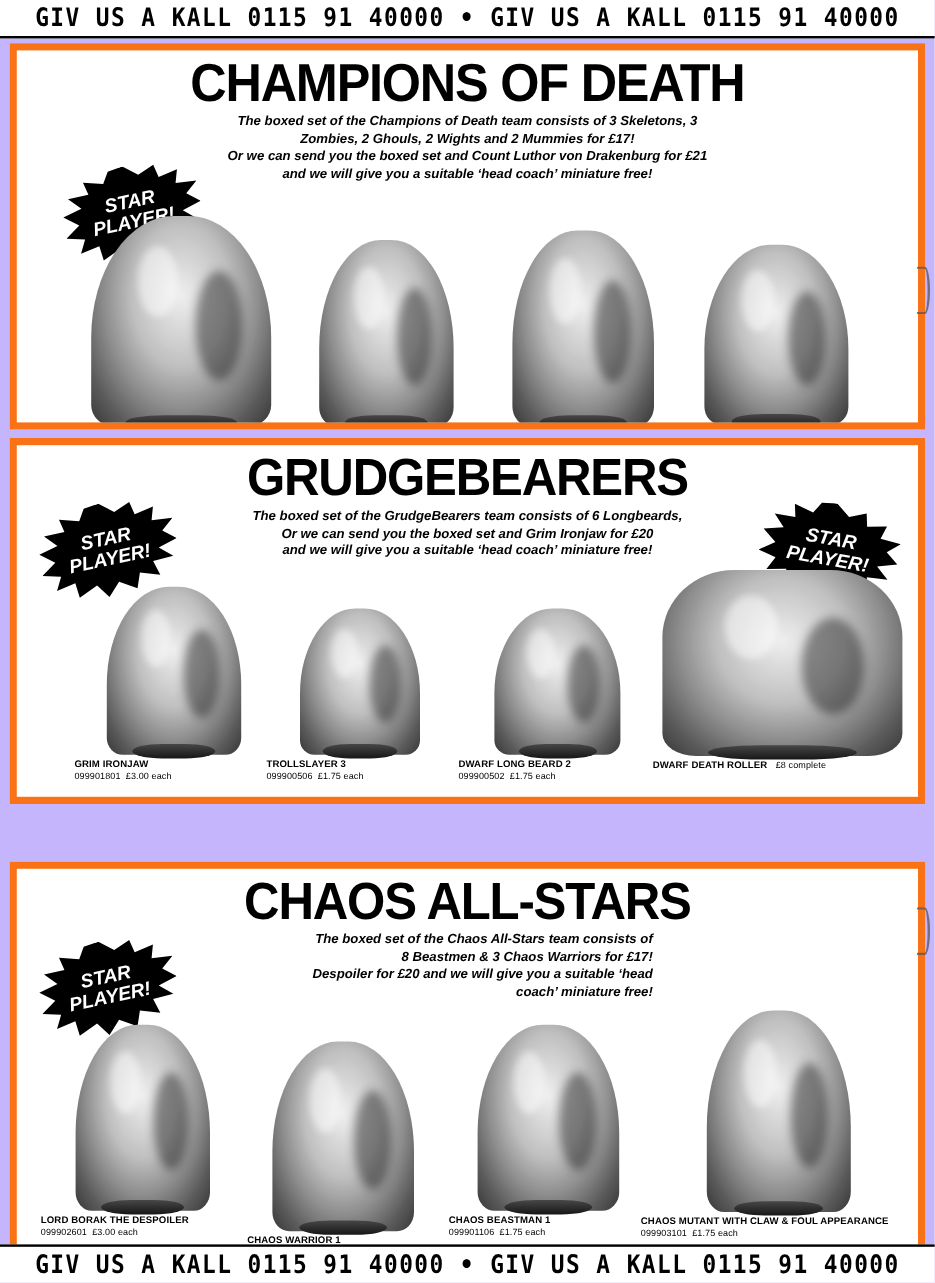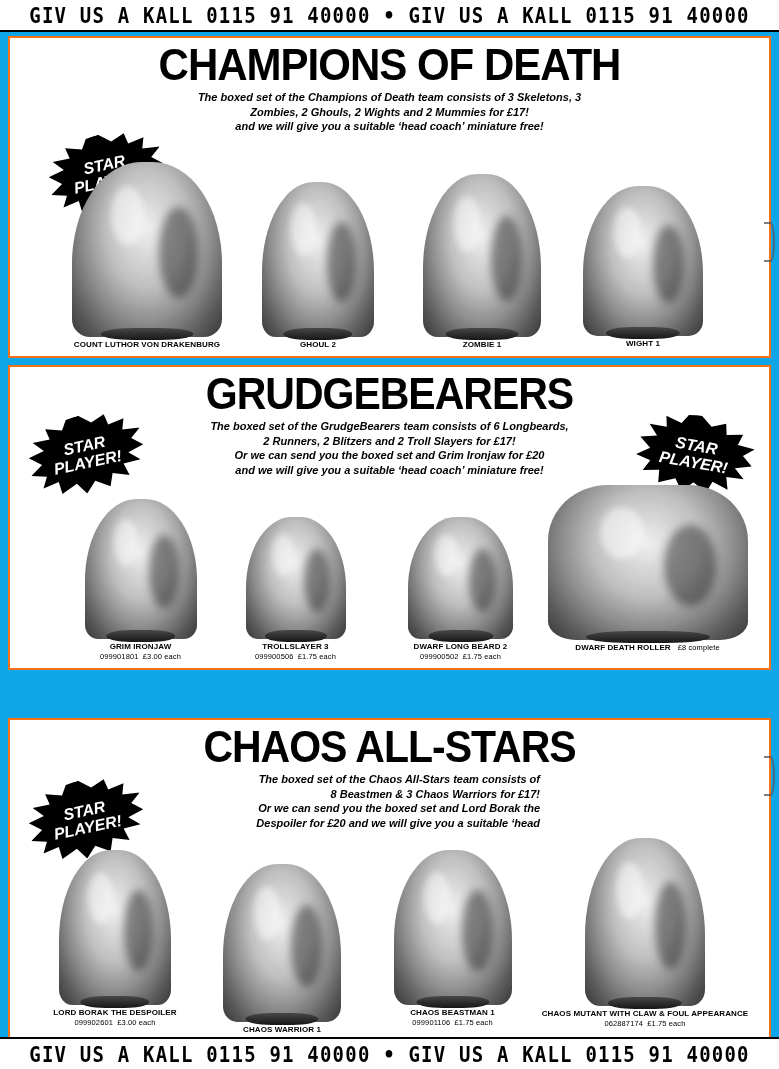--- a/index.html
+++ b/index.html
@@ -14,21 +14,21 @@
     color: #000;
     overflow: hidden;
     position: relative;
   }
 
   
   .page {
     position: relative;
     width: 779px;
     height: 1069px;
-    background: #0ea5e9;
+    background: #c4b5fd;
     box-sizing: border-box;
     text-decoration: underline;
   }
 
   
   .phone-banner {
     position: absolute;
     left: 0;
     width: 779px;
     height: 30px;
@@ -58,21 +58,21 @@
     left: 0;
     width: 779px;
     height: 1005px;
     padding: 4px 8px 4px 8px;
     box-sizing: border-box;
   }
 
   
   .panel {
     position: relative;
-    border: 2px solid #f97316;
+    border: 6px solid #f97316;
     background: #fff;
     box-sizing: border-box;
     margin-bottom: 7px;
     overflow: hidden;
   }
   .panel-1 { height: 322px; }
   .panel-2 { height: 305px; }
   .panel-3 { height: 330px; margin-top: 48px; }
 
   .team-title {
@@ -132,21 +132,20 @@
   .burst-3 { right: 16px; top: 48px; transform: rotate(10deg); }
   .burst-4 { left: 18px;  top: 60px; }
 
   
   .figures {
     position: relative;
     width: 100%;
   }
   .fig {
     position: absolute;
-    text-align: center;
   }
   .fig-art {
     position: relative;
     margin: 0 auto;
     background: radial-gradient(ellipse at 50% 38%, #e9e9e9 0%, #bdbdbd 38%, #8a8a8a 62%, #5c5c5c 82%, #3a3a3a 100%);
     border-radius: 46% 46% 12% 12% / 58% 58% 10% 10%;
     filter: contrast(1.05);
   }
   .fig-art::after {
     content: "";
@@ -218,20 +217,21 @@
   </div>
 
   <div class="content">
 
     <div class="panel panel-1">
       <div class="team-title">CHAMPIONS OF DEATH</div>
 
       <div class="blurb">
         <p>The boxed set of the Champions of Death team consists of 3 Skeletons, 3</p>
         <p>Zombies, 2 Ghouls, 2 Wights and 2 Mummies for £17!</p>
+        <p>Or we can send you the boxed set and Count Luthor von Drakenburg for £21</p>
         <p>and we will give you a suitable ‘head coach’ miniature free!</p>
       </div>
 
       <div class="star-burst burst-1">
         <div class="lines">
           <div>STAR</div>
           <div>PLAYER!</div>
         </div>
       </div>
 
@@ -280,21 +280,20 @@
           </div>
         </div>
       </div>
     </div>
 
     <div class="panel panel-2">
       <div class="team-title">GRUDGEBEARERS</div>
 
       <div class="blurb">
         <p>The boxed set of the GrudgeBearers team consists of 6 Longbeards,</p>
-        <p>2 Runners, 2 Blitzers and 2 Troll Slayers for £17!</p>
         <p>Or we can send you the boxed set and Grim Ironjaw for £20</p>
         <p>and we will give you a suitable ‘head coach’ miniature free!</p>
       </div>
 
       <div class="star-burst burst-2">
         <div class="lines">
           <div>STAR</div>
           <div>PLAYER!</div>
         </div>
       </div>
@@ -362,22 +361,22 @@
         </div>
       </div>
     </div>
 
     <div class="panel panel-3">
       <div class="team-title">CHAOS ALL-STARS</div>
 
       <div class="blurb">
         <p>The boxed set of the Chaos All-Stars team consists of</p>
         <p>8 Beastmen &amp; 3 Chaos Warriors for £17!</p>
-        <p>Or we can send you the boxed set and Lord Borak the</p>
         <p>Despoiler for £20 and we will give you a suitable ‘head</p>
+        <p>coach’ miniature free!</p>
       </div>
 
       <div class="star-burst burst-4">
         <div class="lines">
           <div>STAR</div>
           <div>PLAYER!</div>
         </div>
       </div>
 
       <div class="figures" style="height:210px;">
@@ -424,21 +423,21 @@
         </div>
 
         <div class="fig" style="left:520px; top:8px; width:230px;">
           <div class="fig-art" style="width:120px;height:168px;">
             <div class="hl"></div>
               <div class="sh"></div>
           </div>
           <div class="cap">
             <div class="cap-line">CHAOS MUTANT WITH CLAW &amp; FOUL APPEARANCE</div>
             <div class="cap-line code">
-              <span>062887174</span>
+              <span>099903101</span>
               &nbsp;<span>£1.75 each</span>
             </div>
           </div>
         </div>
       </div>
     </div>
 
   </div>
 
   <div class="edge-mark" style="top:222px;"></div>

